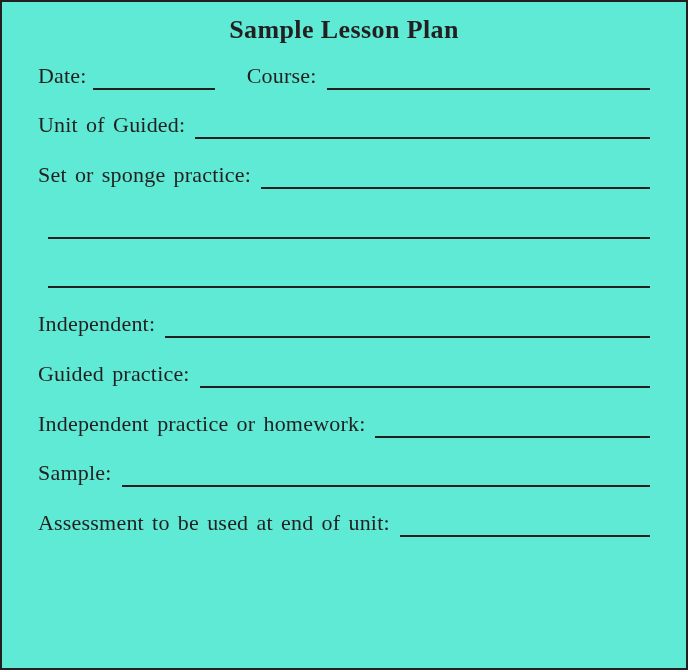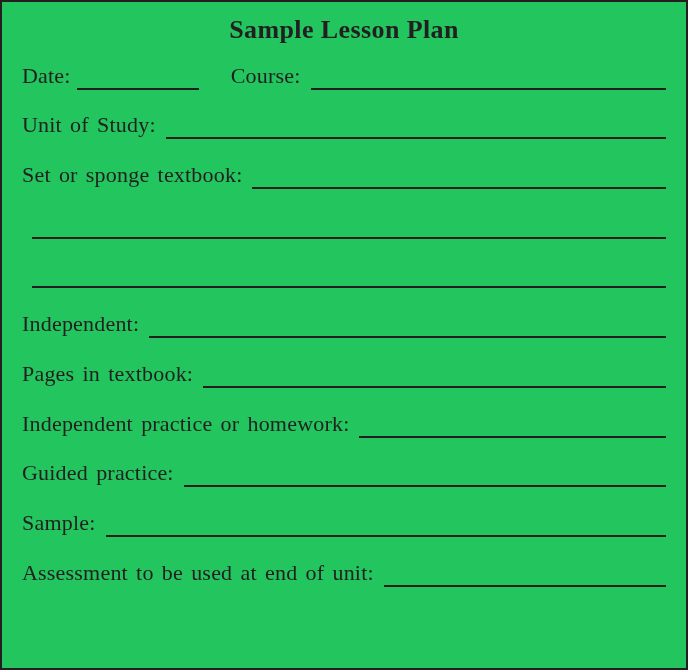--- a/index.html
+++ b/index.html
@@ -6,40 +6,40 @@
     margin: 0;
     padding: 0;
     background: #ffffff;
   }
   .page {
     position: relative;
     width: 688px;
     height: 670px;
     box-sizing: border-box;
     border: 2px solid #231f20;
-    background: #22c55e;
+    background: #5eead4;
     font-family: "Liberation Serif", "DejaVu Serif", serif;
     color: #231f20;
     overflow: hidden;
   }
   .title {
     position: absolute;
     top: 13px;
     left: 0;
     right: 0;
     text-align: center;
     font-size: 26px;
     font-weight: bold;
     letter-spacing: 0.4px;
     line-height: 30px;
     color: #231f20;
   }
   .rows {
     margin-top: 38px;
-    padding: 0 20px;
+    padding: 0 36px;
   }
   .row {
     height: 49.7px;
     display: flex;
     align-items: flex-end;
   }
   .label {
     white-space: nowrap;
     font-size: 22px;
     line-height: 1;
@@ -75,55 +75,51 @@
   <div class="rows">
 
     <div class="row">
       <span class="label">Date:</span>
       <span class="line line-date"></span>
       <span class="label label-course">Course:</span>
       <span class="line"></span>
     </div>
 
     <div class="row">
-      <span class="label">Unit of Study:</span>
+      <span class="label">Unit of Guided:</span>
       <span class="line"></span>
     </div>
 
     <div class="row">
-      <span class="label">Set or sponge textbook:</span>
+      <span class="label">Set or sponge practice:</span>
       <span class="line"></span>
     </div>
 
     <div class="row">
       <span class="line"></span>
     </div>
 
     <div class="row">
       <span class="line"></span>
     </div>
 
 
     <div class="row">
       <span class="label">Independent:</span>
       <span class="line"></span>
     </div>
 
+
     <div class="row">
-      <span class="label">Pages in textbook:</span>
+      <span class="label">Guided practice:</span>
       <span class="line"></span>
     </div>
 
     <div class="row">
       <span class="label">Independent practice or homework:</span>
-      <span class="line"></span>
-    </div>
-
-    <div class="row">
-      <span class="label">Guided practice:</span>
       <span class="line"></span>
     </div>
 
     <div class="row">
       <span class="label">Sample:</span>
       <span class="line"></span>
     </div>
 
     <div class="row">
       <span class="label">Assessment to be used at end of unit:</span>

